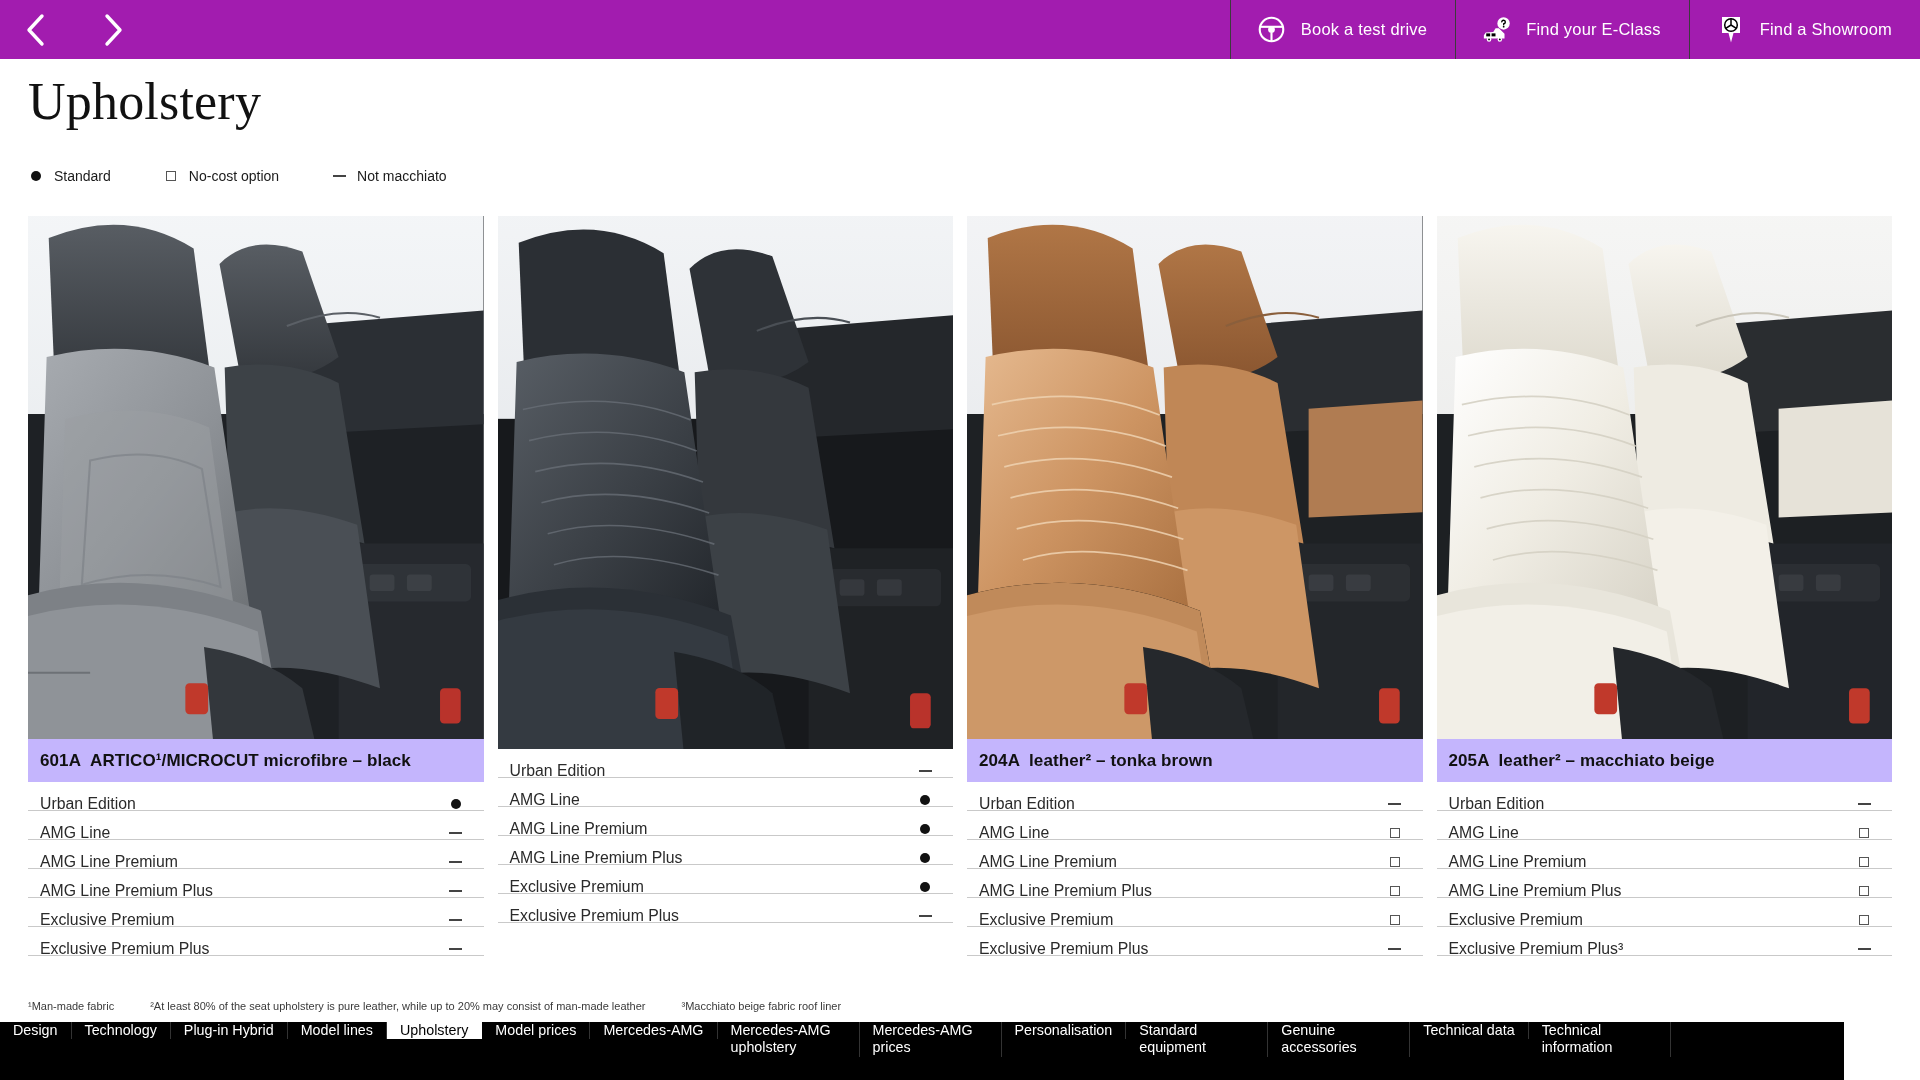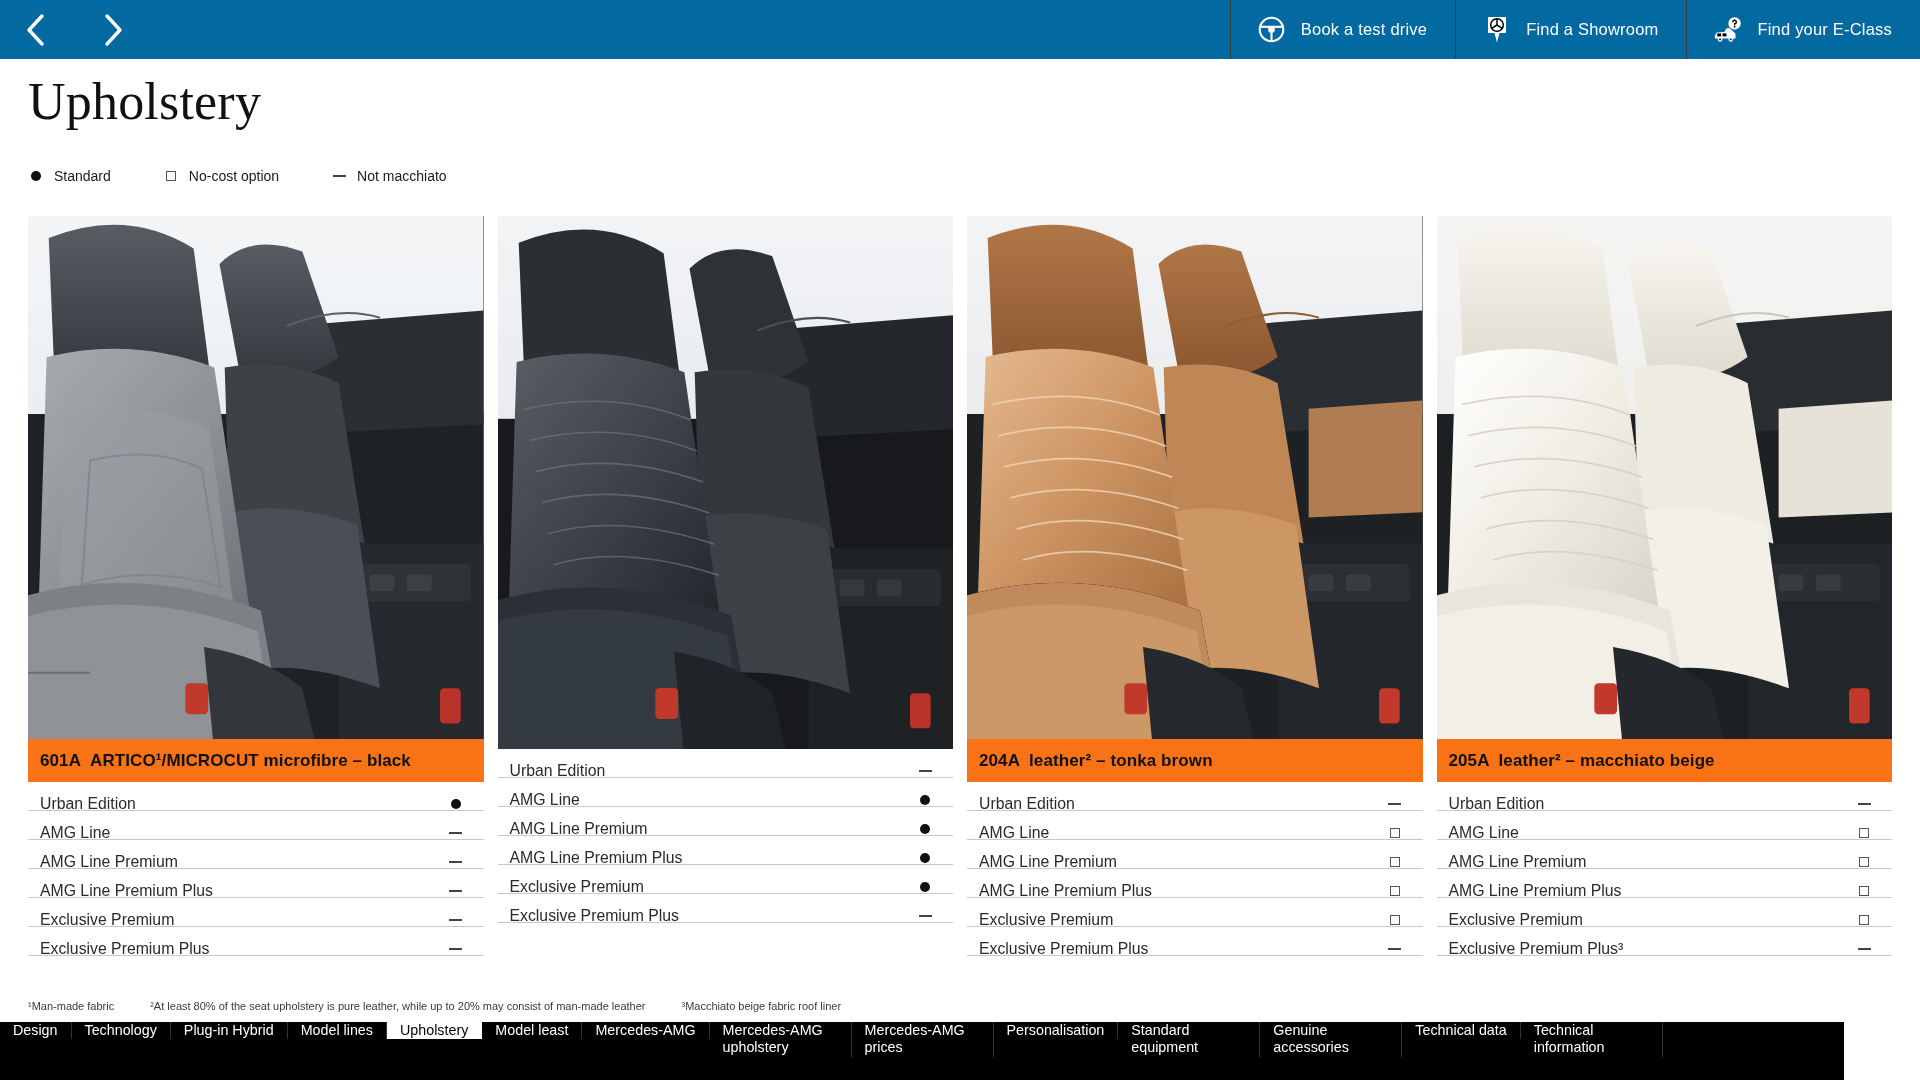--- a/index.html
+++ b/index.html
@@ -8,21 +8,21 @@
     background: #ffffff;
     font-family: "Liberation Sans", sans-serif;
     overflow: hidden;
   }
   .page { position: relative; width: 1920px; height: 1080px; background: #fff; }
 
   
   .topbar {
     position: absolute; top: 0; left: 0;
     width: 1920px; height: 59px;
-    background: #0369a1;
+    background: #a21caf;
     display: flex; align-items: stretch;
   }
   .nav-arrows { display: flex; align-items: center; padding-left: 18px; gap: 44px; }
   .arrow-btn {
     width: 34px; height: 40px;
     display: flex; align-items: center; justify-content: center;
     cursor: pointer;
   }
   .arrow-btn svg { display: block; }
   .topbar-spacer { flex: 1 1 auto; }
@@ -72,21 +72,21 @@
 
   .photo {
     position: relative;
     height: 533px;
     overflow: hidden;
     background: #2a2d31;
   }
   .photo svg { position: absolute; inset: 0; width: 100%; height: 100%; display: block; }
 
   .col-head {
-    background: #f97316;
+    background: #c4b5fd;
     padding: 12px 32px 11px 12px;
     font-size: 17px;
     font-weight: 700;
     color: #111;
     letter-spacing: .1px;
     white-space: nowrap;
     overflow: hidden;
   }
   .col-head .code { margin-right: 9px; }
   .spec-rows { padding: 0; }
@@ -158,49 +158,49 @@
       <div class="tb-action">
         <span class="tb-ico">
           <svg width="27" height="27" viewBox="0 0 28 28">
             <circle cx="14" cy="14" r="12.2" fill="none" stroke="#fff" stroke-width="2.2"></circle>
             <circle cx="14" cy="14" r="3.5" fill="#fff"></circle>
             <path d="M2.6 11.2 H25.4" stroke="#fff" stroke-width="2.2" fill="none"></path>
             <path d="M14 17.5 V26" stroke="#fff" stroke-width="2.2" fill="none"></path>
           </svg>
         </span>
         <span>Book a test drive</span>
-      </div>
-
-      <div class="tb-action">
-        <span class="tb-ico">
-          <svg width="26" height="30" viewBox="0 0 26 30">
-            <path d="M4 2 H22 V18 H15.5 L13 27.5 L10.5 18 H4 Z" fill="#fff"></path>
-            <circle cx="13" cy="10" r="6.3" fill="none" stroke="#000" stroke-width="1.5"></circle>
-            <path d="M13 10 V3.8 M13 10 L7.7 13.3 M13 10 L18.3 13.3" stroke="#000" stroke-width="1.5" fill="none"></path>
-          </svg>
-        </span>
-        <span>Find a Showroom</span>
       </div>
 
       <div class="tb-action">
         <span class="tb-ico">
           <svg width="30" height="28" viewBox="0 0 32 28">
             <circle cx="23" cy="7" r="6.6" fill="#fff"></circle>
             <path d="M21.1 5.2 a1.9 1.9 0 1 1 2.1 2.2 v1.0" fill="none" stroke="#000" stroke-width="1.5" stroke-linecap="round"></path>
             <circle cx="23.1" cy="10.4" r=".95" fill="#000"></circle>
             <path d="M18 12 L14.5 12 L12 16 L4 16.6 L2 19.5 L2 23 L24 23 L24 18 Z" fill="#fff"></path>
             <rect x="4.5" y="17.6" width="4.2" height="3.2" fill="#000"></rect>
             <rect x="10.2" y="17.6" width="4.2" height="3.2" fill="#000"></rect>
             <circle cx="7.5" cy="24" r="2.4" fill="#fff"></circle>
             <circle cx="19" cy="24" r="2.4" fill="#fff"></circle>
             <circle cx="7.5" cy="24" r="1" fill="#000"></circle>
             <circle cx="19" cy="24" r="1" fill="#000"></circle>
           </svg>
         </span>
         <span>Find your E-Class</span>
+      </div>
+
+      <div class="tb-action">
+        <span class="tb-ico">
+          <svg width="26" height="30" viewBox="0 0 26 30">
+            <path d="M4 2 H22 V18 H15.5 L13 27.5 L10.5 18 H4 Z" fill="#fff"></path>
+            <circle cx="13" cy="10" r="6.3" fill="none" stroke="#000" stroke-width="1.5"></circle>
+            <path d="M13 10 V3.8 M13 10 L7.7 13.3 M13 10 L18.3 13.3" stroke="#000" stroke-width="1.5" fill="none"></path>
+          </svg>
+        </span>
+        <span>Find a Showroom</span>
       </div>
 
     </div>
   </div>
 
   <div class="page-title">Upholstery</div>
 
   <div class="legend">
     <div class="legend-item">
       <span class="lg-sym">
@@ -590,21 +590,21 @@
     <div class="bn-tab">
         <span class="bn-label">Plug-in Hybrid</span>
       </div>
     <div class="bn-tab">
         <span class="bn-label">Model lines</span>
       </div>
     <div class="bn-tab active">
         <span class="bn-label">Upholstery</span>
       </div>
     <div class="bn-tab">
-        <span class="bn-label">Model least</span>
+        <span class="bn-label">Model prices</span>
       </div>
     <div class="bn-tab">
         <span class="bn-label">Mercedes-AMG</span>
       </div>
     <div class="bn-tab">
         <span class="bn-label">Mercedes-AMG upholstery</span>
       </div>
     <div class="bn-tab">
         <span class="bn-label">Mercedes-AMG prices</span>
       </div>

